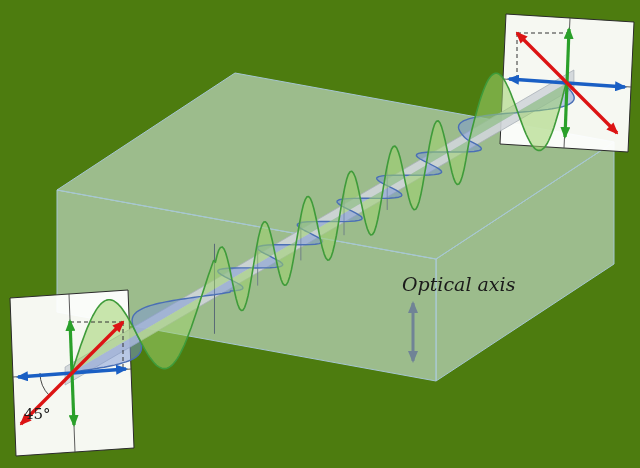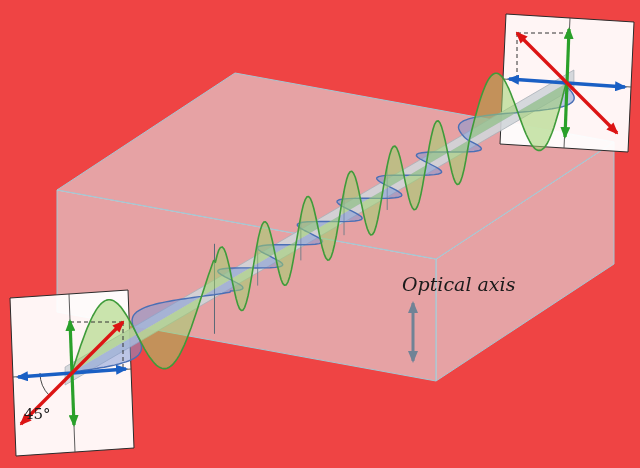--- a/index.html
+++ b/index.html
@@ -1,16 +1,16 @@
 <!DOCTYPE html>
 <html><head>
 <meta charset="utf-8">
 <style>
   html,body{margin:0;padding:0;background:#ffffff;}
-  .canvas{width:640px;height:468px;position:relative;background:#ef4444;overflow:hidden;
+  .canvas{width:640px;height:468px;position:relative;background:#4d7c0f;overflow:hidden;
           font-family:"DejaVu Serif", serif;}
   svg{display:block;}
   .axis-label{font-family:"DejaVu Serif", serif;font-style:italic;font-size:19px;fill:#1a1a1a;}
   .angle-label{font-family:"DejaVu Serif", serif;font-size:15px;fill:#1a1a1a;}
 </style>
 </head>
 <body>
 
 <div class="canvas">
   <svg id="scene" width="640" height="468" viewBox="0 0 640 468">

